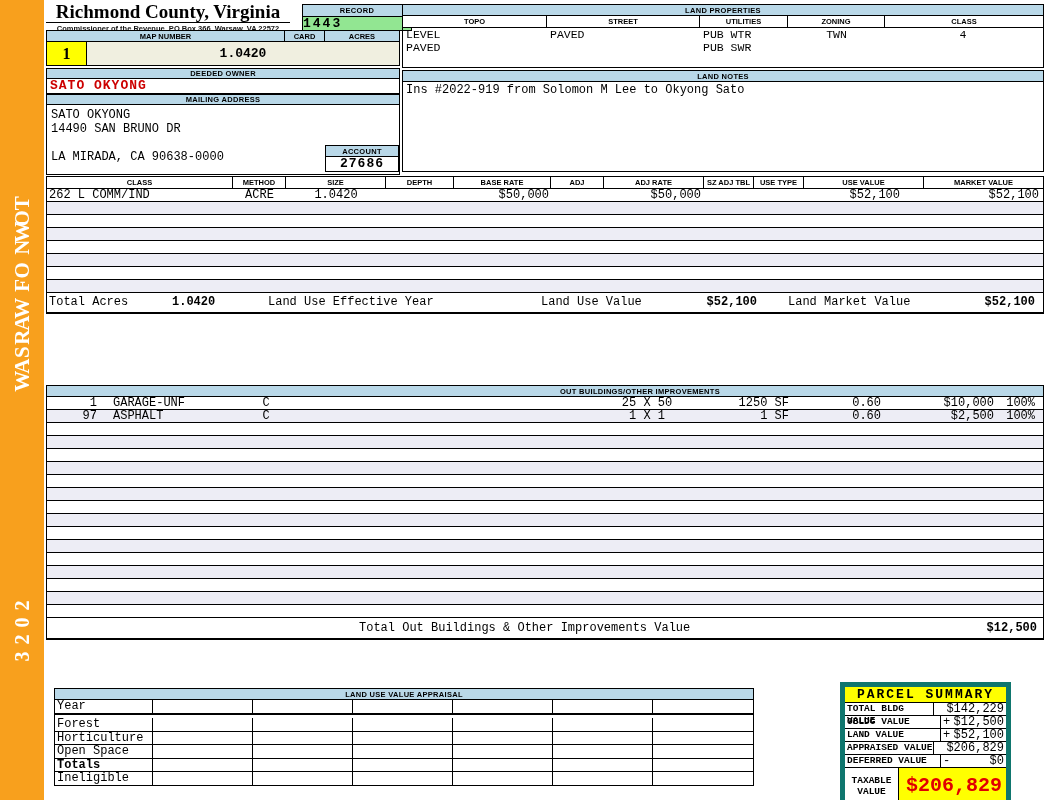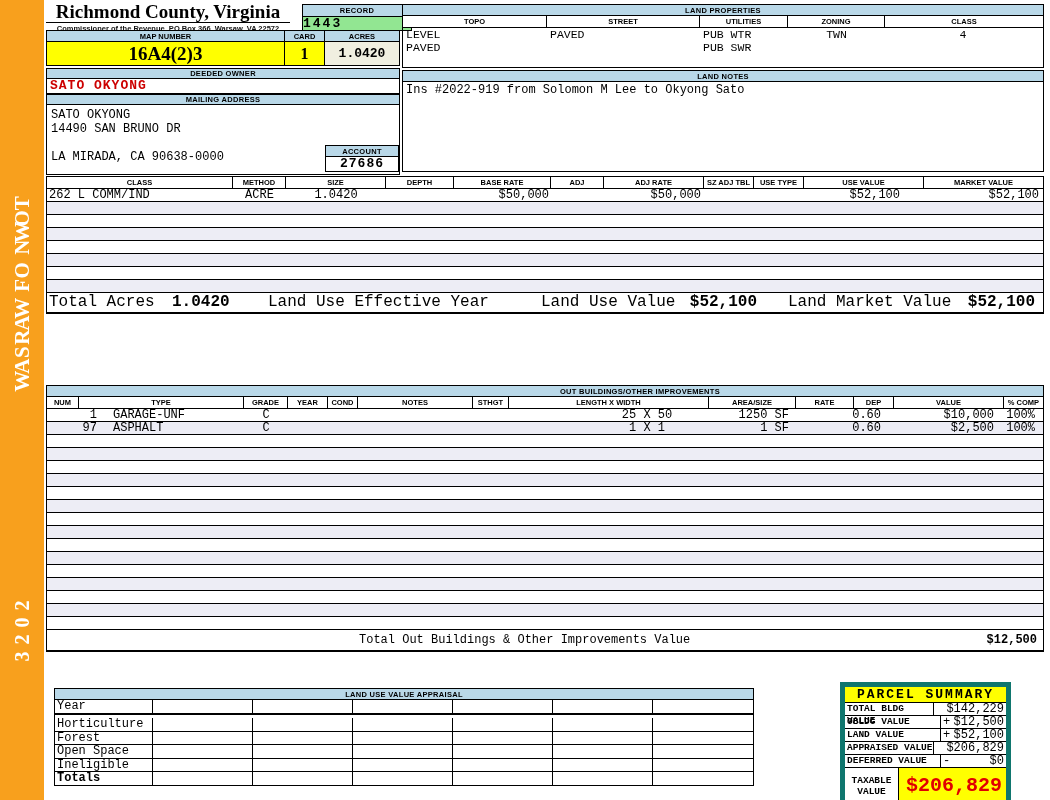--- a/index.html
+++ b/index.html
@@ -88,21 +88,21 @@
   .lc1{width:186px;}.lc2{width:53px;}.lc3{width:100px;}.lc4{width:68px;}.lc5{width:97px;}
   .lc6{width:53px;}.lc7{width:100px;}.lc8{width:50px;}.lc9{width:50px;}.lc10{width:120px;}.lc11{flex:1;}
   .drow{position:relative;height:13px;border-bottom:1px solid #000;background:#fff;}
   .drow span{position:absolute;top:0;line-height:13px;font-size:12px;white-space:pre;}
   .ld-class{left:2px;} .ld-method{left:186px;width:53px;text-align:center;}
   .ld-size{left:239px;width:100px;text-align:center;}
   .ld-base{right:494px;} .ld-adjrate{right:342px;} .ld-usev{right:143px;} .ld-mkt{right:4px;}
   .erow{height:13px;border-bottom:1px solid #000;background:#fff;}
   .erow.alt{background:#EDEDF5;}
   .totrow{position:relative;height:19px;background:#fff;}
-  .totrow span{position:absolute;top:0;line-height:19px;font-size:16px;}
+  .totrow span{position:absolute;top:0;line-height:19px;font-size:12px;}
   .ta-l1{left:2px;} .ta-v1{left:125px;font-weight:bold;} .ta-l2{left:221px;}
   .ta-l3{left:494px;} .ta-v3{left:600px;width:110px;text-align:right;font-weight:bold;}
   .ta-l4{left:741px;} .ta-v4{right:8px;font-weight:bold;}
 
   
   #outb{left:46px;top:385px;width:998px;border:1px solid #000;border-bottom-width:2px;}
   #outb .band{height:11px;border:none;border-bottom:1px solid #000;padding-left:190px;}
   #outb .hdrrow{height:12px;}
   .oc1{width:32px;}.oc2{width:165px;}.oc3{width:44px;}.oc4{width:40px;}.oc5{width:30px;}
   .oc6{width:115px;}.oc7{width:36px;}.oc8{width:200px;}.oc9{width:87px;}.oc10{width:58px;}
@@ -180,21 +180,20 @@
   <div class="band">RECORD</div>
   <div class="val">1443</div>
 </div>
 
 <div id="mapband" class="abs">
   <div class="w1">MAP NUMBER</div>
   <div class="w2">CARD</div>
   <div class="w3">ACRES</div>
 </div>
 <div id="mapvals" class="abs">
-  <div class="mapno">16A4(2)3</div>
   <div class="card">1</div>
   <div class="acres">1.0420</div>
 </div>
 
 <div id="ownerband" class="abs band">DEEDED OWNER</div>
 <div id="ownerval" class="abs">SATO OKYONG</div>
 <div id="mailband" class="abs band">MAILING ADDRESS</div>
 <div id="mailbox" class="abs">
   <div class="line">SATO OKYONG</div>
   <div class="line">14490 SAN BRUNO DR</div>
@@ -273,35 +272,20 @@
     <span class="ta-l2">Land Use Effective Year</span>
     <span class="ta-l3">Land Use Value</span>
     <span class="ta-v3">$52,100</span>
     <span class="ta-l4">Land Market Value</span>
     <span class="ta-v4">$52,100</span>
   </div>
 </div>
 
 <div id="outb" class="abs">
   <div class="band">OUT BUILDINGS/OTHER IMPROVEMENTS</div>
-  <div class="hdrrow">
-    <div class="oc1">NUM</div>
-    <div class="oc2">TYPE</div>
-    <div class="oc3">GRADE</div>
-    <div class="oc4">YEAR</div>
-    <div class="oc5">COND</div>
-    <div class="oc6">NOTES</div>
-    <div class="oc7">STHGT</div>
-    <div class="oc8">LENGTH X WIDTH</div>
-    <div class="oc9">AREA/SIZE</div>
-    <div class="oc10">RATE</div>
-    <div class="oc11">DEP</div>
-    <div class="oc12">VALUE</div>
-    <div class="oc13">% COMP</div>
-  </div>
   <div class="drow">
     <span class="ob-num">1</span>
     <span class="ob-type">GARAGE-UNF</span>
     <span class="ob-grade">C</span>
     <span class="ob-lxw">25 X 50</span>
     <span class="ob-area">1250 SF</span>
     <span class="ob-dep">0.60</span>
     <span class="ob-val">$10,000</span>
     <span class="ob-comp">100%</span>
   </div>
@@ -346,65 +330,65 @@
         <div class="ecell"></div>
         <div class="ecell"></div>
         <div class="ecell"></div>
         <div class="ecell"></div>
         <div class="ecell"></div>
         <div class="ecell"></div>
       </div>
   </div>
   <div class="lua-gap"></div>
   <div class="lua-row">
+    <div class="lua-label">Forest</div>
+    <div style="display:flex;flex:1;">
+        <div class="ecell"></div>
+        <div class="ecell"></div>
+        <div class="ecell"></div>
+        <div class="ecell"></div>
+        <div class="ecell"></div>
+        <div class="ecell"></div>
+      </div>
+  </div>
+  <div class="lua-row">
     <div class="lua-label">Horticulture</div>
-    <div style="display:flex;flex:1;">
-        <div class="ecell"></div>
-        <div class="ecell"></div>
-        <div class="ecell"></div>
-        <div class="ecell"></div>
-        <div class="ecell"></div>
-        <div class="ecell"></div>
-      </div>
-  </div>
-  <div class="lua-row">
-    <div class="lua-label">Forest</div>
     <div style="display:flex;flex:1;">
         <div class="ecell"></div>
         <div class="ecell"></div>
         <div class="ecell"></div>
         <div class="ecell"></div>
         <div class="ecell"></div>
         <div class="ecell"></div>
       </div>
   </div>
   <div class="lua-row">
     <div class="lua-label">Open Space</div>
     <div style="display:flex;flex:1;">
         <div class="ecell"></div>
         <div class="ecell"></div>
         <div class="ecell"></div>
         <div class="ecell"></div>
         <div class="ecell"></div>
         <div class="ecell"></div>
       </div>
   </div>
+  <div class="lua-row totals">
+    <div class="lua-label">Totals</div>
+    <div style="display:flex;flex:1;">
+        <div class="ecell"></div>
+        <div class="ecell"></div>
+        <div class="ecell"></div>
+        <div class="ecell"></div>
+        <div class="ecell"></div>
+        <div class="ecell"></div>
+      </div>
+  </div>
   <div class="lua-row">
     <div class="lua-label">Ineligible</div>
-    <div style="display:flex;flex:1;">
-        <div class="ecell"></div>
-        <div class="ecell"></div>
-        <div class="ecell"></div>
-        <div class="ecell"></div>
-        <div class="ecell"></div>
-        <div class="ecell"></div>
-      </div>
-  </div>
-  <div class="lua-row totals">
-    <div class="lua-label">Totals</div>
     <div style="display:flex;flex:1;">
         <div class="ecell"></div>
         <div class="ecell"></div>
         <div class="ecell"></div>
         <div class="ecell"></div>
         <div class="ecell"></div>
         <div class="ecell"></div>
       </div>
   </div>
 </div>

